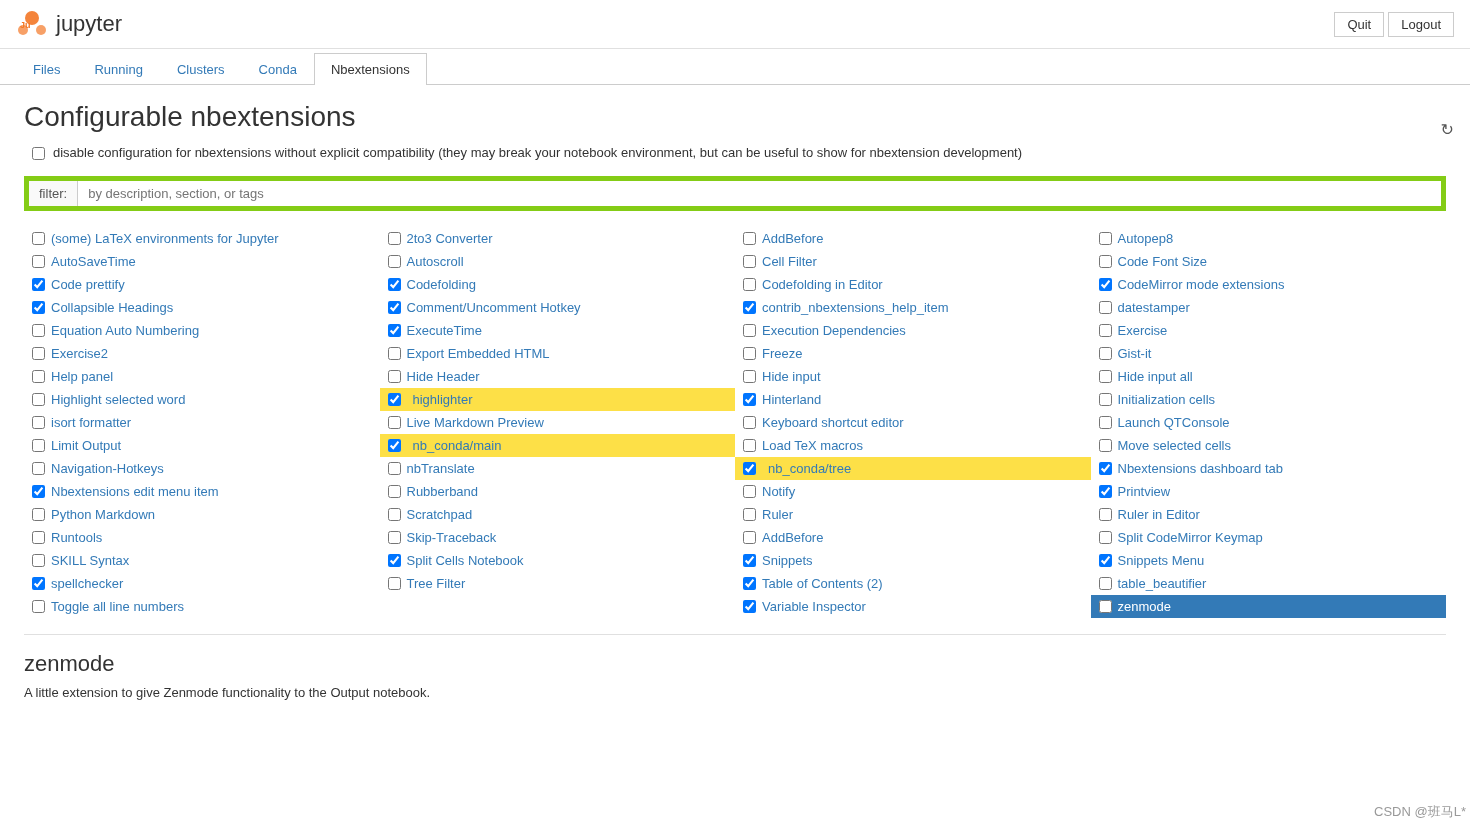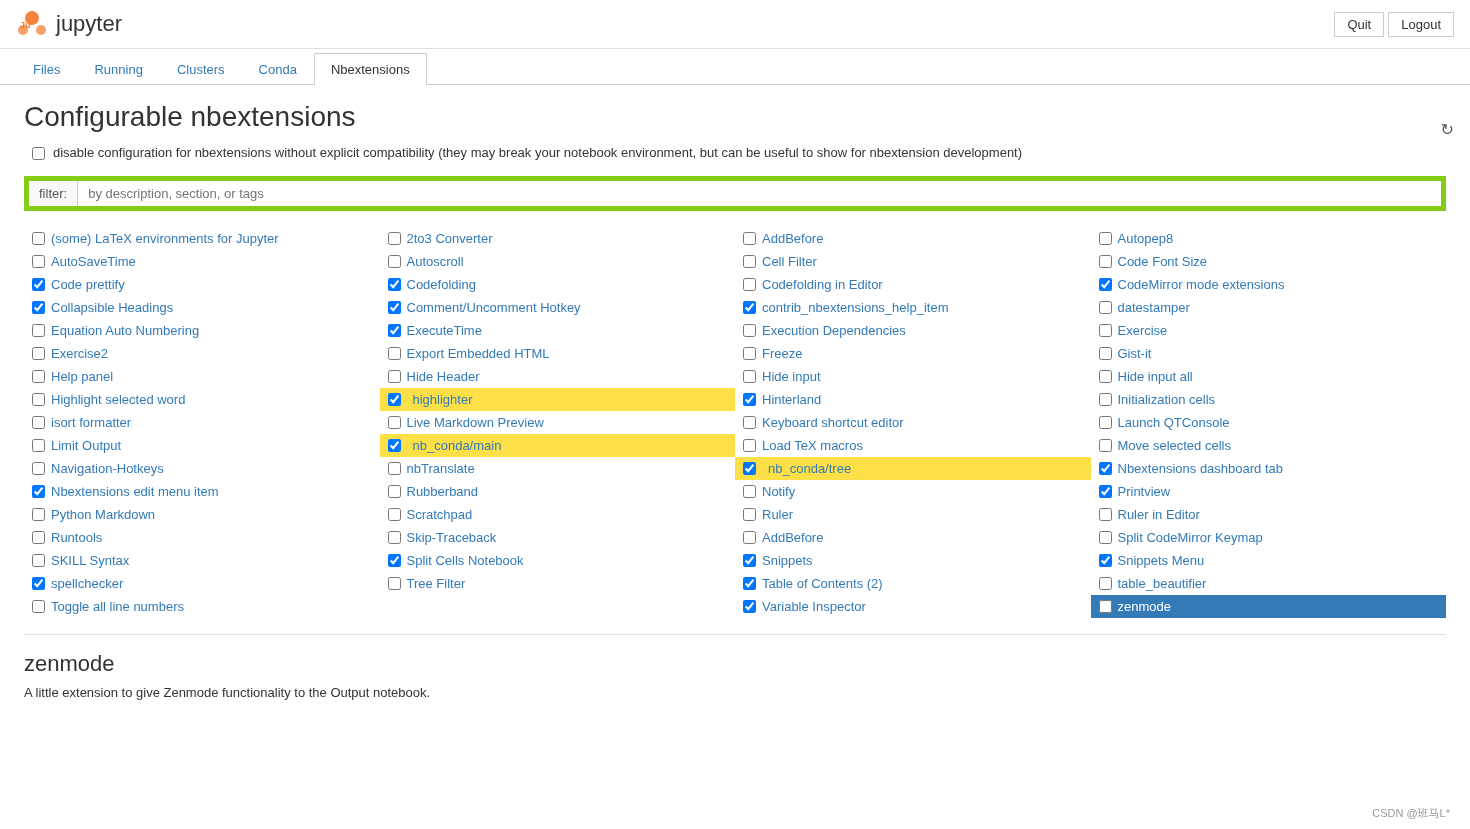--- a/index.html
+++ b/index.html
@@ -43,21 +43,21 @@
     .ext-item.selected .ext-name { color: #fff; }
 
     
     .divider { border: none; border-top: 1px solid #e0e0e0; margin: 16px 0; }
 
     
     .detail-title { font-size: 22px; font-weight: 300; margin-bottom: 8px; }
     .detail-desc { font-size: 13px; color: #333; }
 
     
-    .watermark { position: fixed; bottom: 8px; right: 20px; font-size: 11px; color: #999; }
+    .watermark { position: fixed; bottom: 8px; right: 4px; font-size: 13px; color: #999; }
 
     
     .jupyter-logo { width: 32px; height: 32px; }
   </style>
 </head>
 <body>
 
 <div style="position:relative;">
 
   <div class="header">

